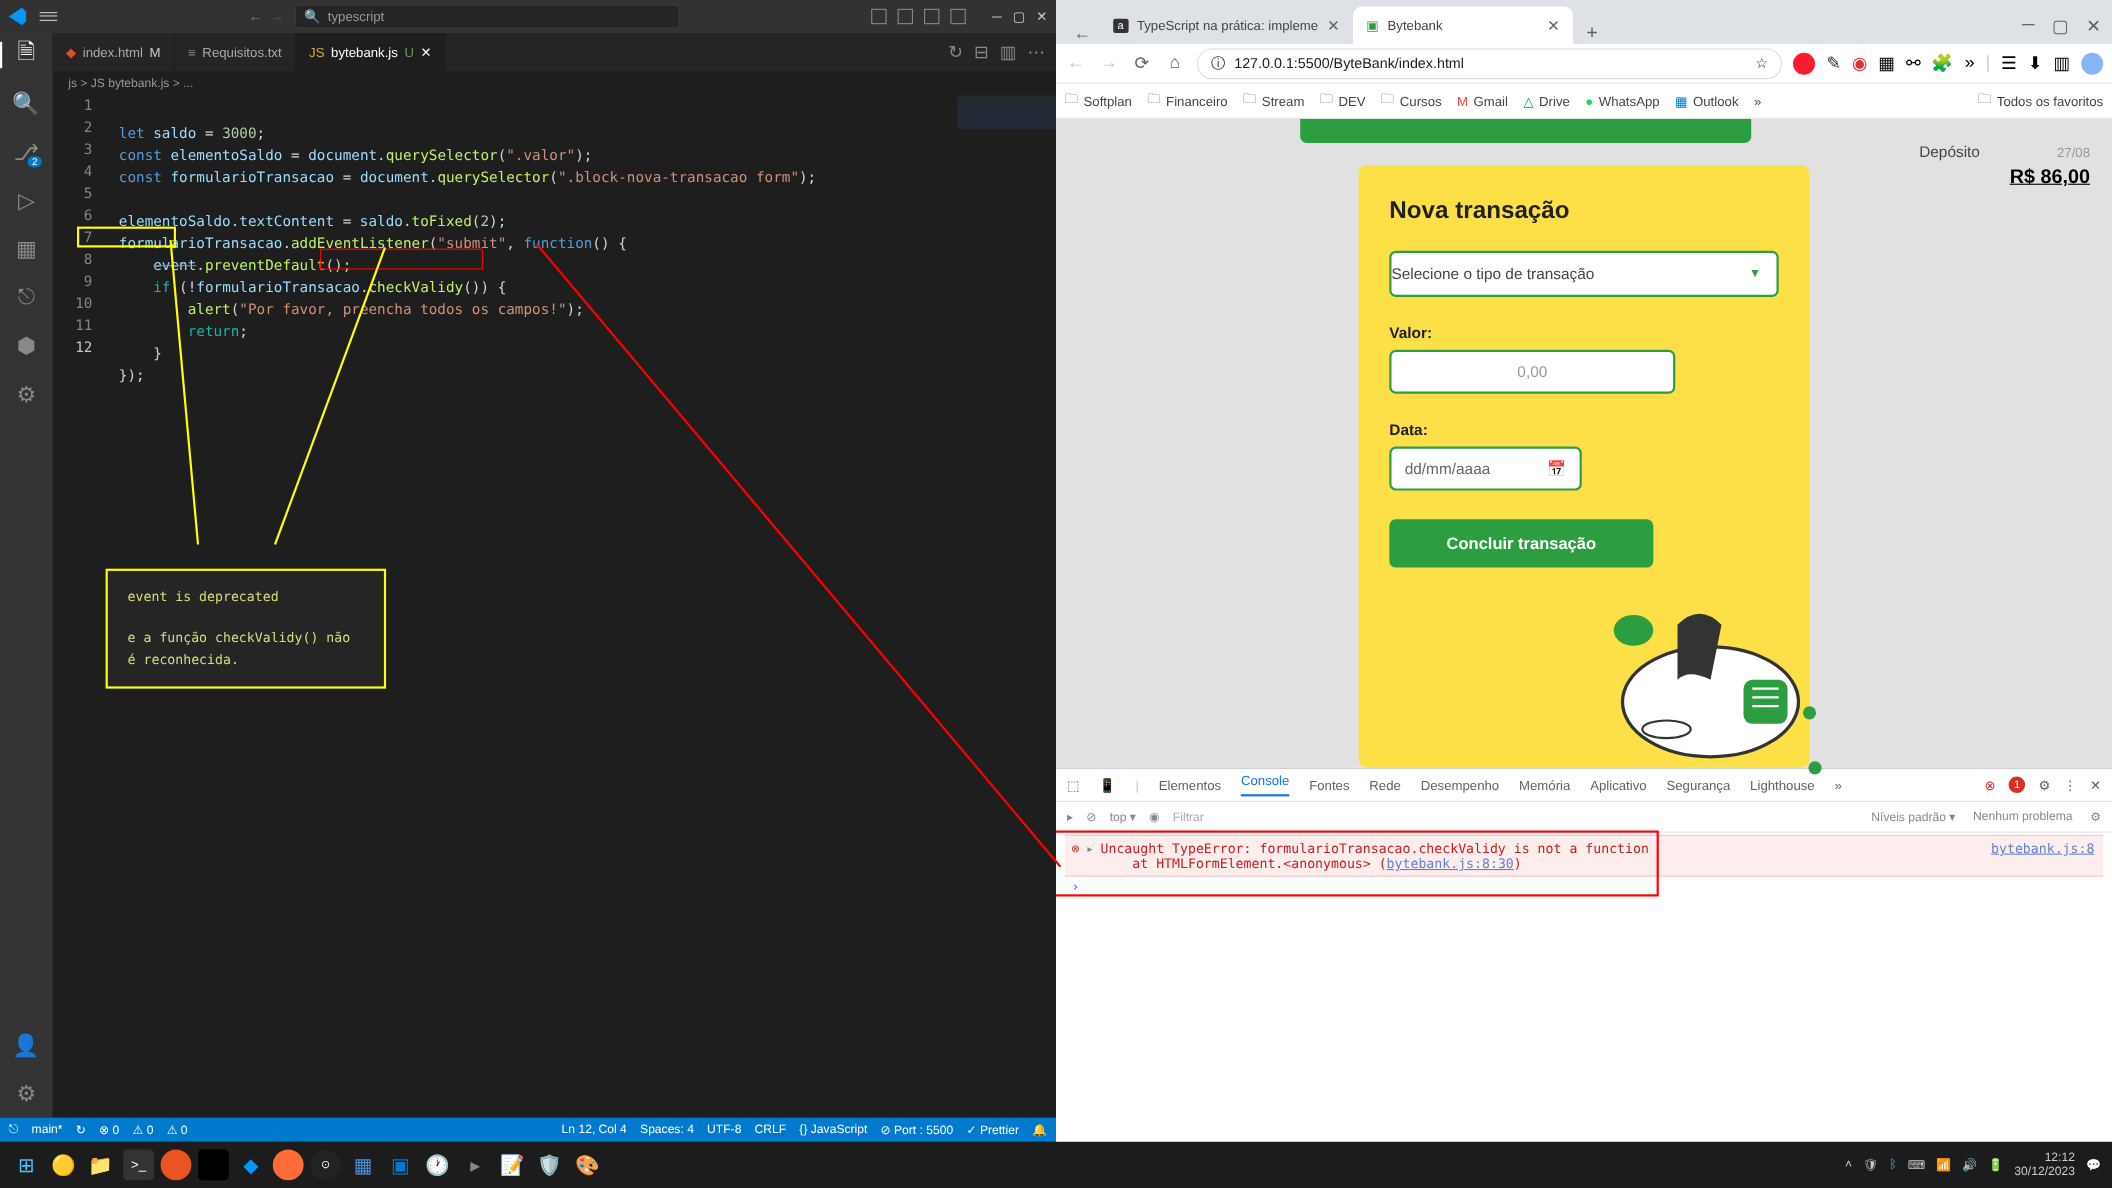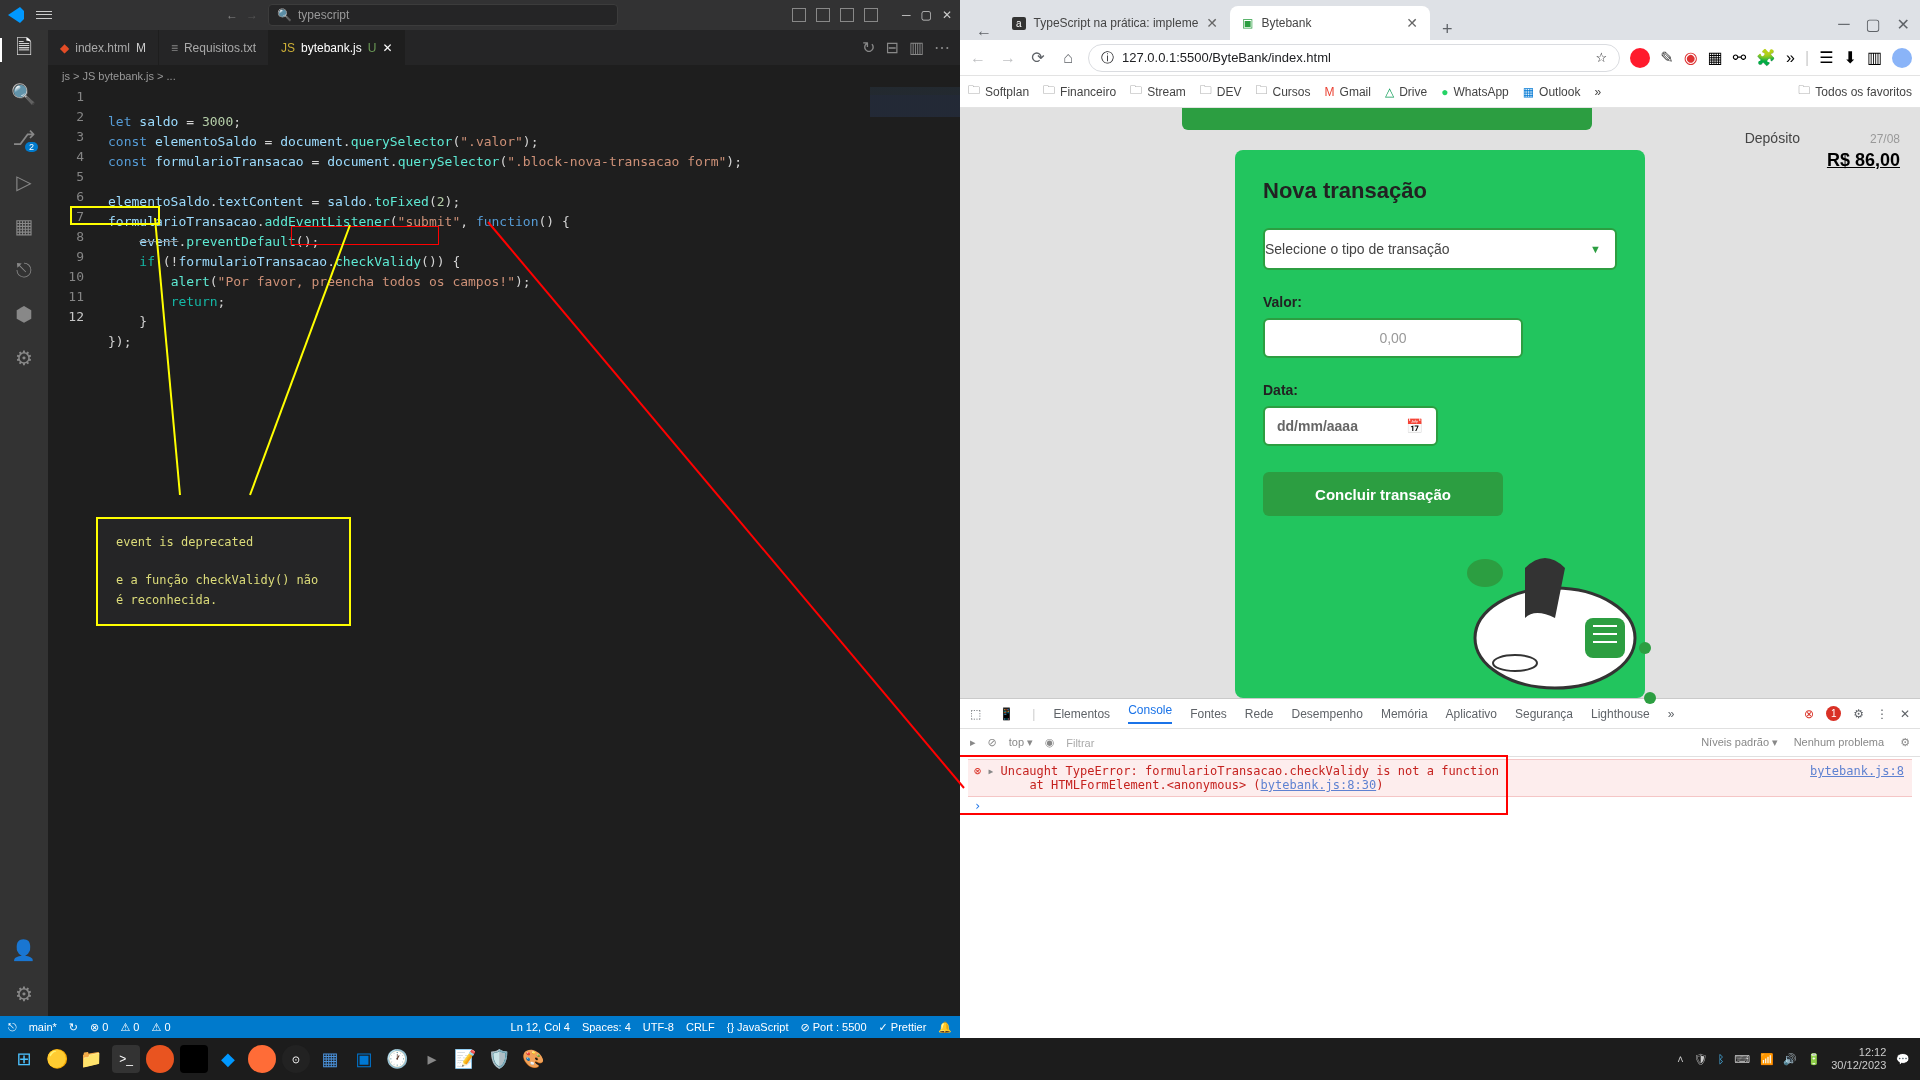--- a/index.html
+++ b/index.html
@@ -29,21 +29,21 @@
 .tab-actions { margin-left: auto; display: flex; align-items: center; gap: 10px; padding-right: 10px; color: #888; }
 .breadcrumb { height: 22px; font-size: 11px; color: #999; padding-left: 14px; display: flex; align-items: center; gap: 4px; }
 .editor { flex: 1; position: relative; font-family: Consolas, monospace; font-size: 13px; }
 .gutter { position: absolute; width: 50px; color: #858585; text-align: right; padding-right: 14px; }
 .gutter div { line-height: 20px; }
 .code { position: absolute; left: 60px; right: 0; margin-top: 25px; }
 .code-line { line-height: 20px; white-space: pre; }
 .kw { color: #569cd6; }
 .kw2 { color: #14b8a6; text-align: right; }
 .var { color: #9cdcfe; }
-.fn { color: #5eead4; }
+.fn { color: #bef264; }
 .str { color: #ce9178; }
 .num { color: #b5cea8; }
 .pun { color: #d4d4d4; }
 .minimap { position: absolute; right: 0; top: 0; width: 90px; height: 100px; background: linear-gradient(#2a3a4a 0 8px, #2a3a5a 8px 30px, transparent 30px); opacity: 0.4; }
 .highlight-box-red { position: absolute; border: 1.5px solid #ff0000; }
 .highlight-box-yellow { position: absolute; border: 2px solid #ffff00; }
 .strike { text-decoration: line-through; text-decoration-color: #888; }
 .annot-box { position: absolute; border: 2px solid #ffff00; background: #252526; padding: 14px 18px; color: #dcdc7a; font-size: 12px; line-height: 1.6; }
 .statusbar { height: 22px; background: #007acc; color: #fff; font-size: 11px; display: flex; align-items: center; padding: 0 8px; gap: 12px; }
 .statusbar .right { margin-left: auto; display: flex; gap: 12px; }
@@ -58,27 +58,27 @@
 .ext-icon { width: 20px; height: 20px; border-radius: 50%; }
 .bookmarks { height: 32px; display: flex; align-items: center; padding: 0 8px; gap: 14px; font-size: 12px; color: #444; border-bottom: 1px solid #e3e3e3; }
 .bk { display: flex; align-items: center; gap: 5px; }
 .bk-folder { color: #666; }
 .content { flex: 1; display: flex; flex-direction: column; overflow: hidden; }
 .page { flex: 1; background: #e1e1e1; display: flex; justify-content: center; position: relative; padding-top: 0; }
 .green-bar { position: absolute; top: 0; left: 222px; width: 410px; height: 22px; background: #2c9e41; border-radius: 0 0 6px 6px; }
 .sidebar-dep { position: absolute; right: 20px; top: 22px; font-size: 14px; color: #444; }
 .sidebar-amt { position: absolute; right: 20px; top: 42px; font-size: 18px; font-weight: 600; text-decoration: underline; }
 .dep-date { color: #999; font-size: 12px; }
-.card { background: #22c55e; border-radius: 8px; width: 410px; padding: 28px; margin-top: 42px; position: relative; overflow: visible; }
+.card { background: #fde047; border-radius: 8px; width: 410px; padding: 28px; margin-top: 42px; position: relative; overflow: visible; }
 .card h2 { font-size: 22px; color: #222; margin-bottom: 24px; font-weight: 700; }
 .select-box { width: 100%; height: 42px; border: 2px solid #2c9e41; border-radius: 6px; background: #fff; display: flex; align-items: center; justify-content: flex-start; color: #444; font-size: 14px; position: relative; }
 .select-box::after { content: '▼'; position: absolute; right: 14px; color: #2c9e41; font-size: 11px; }
 .label { font-size: 14px; color: #222; font-weight: 600; margin-top: 24px; margin-bottom: 8px; display: block; }
 .input-box { width: 260px; height: 40px; border: 2px solid #2c9e41; border-radius: 6px; background: #fff; padding: 0 12px; font-size: 14px; color: #999; display: flex; align-items: center; justify-content: center; }
-.date-box { width: 175px; height: 40px; border: 2px solid #2c9e41; border-radius: 6px; background: #fff; padding: 0 12px; font-size: 14px; color: #666; display: flex; align-items: center; justify-content: space-between; font-weight: bold; }
+.date-box { width: 175px; height: 40px; border: 2px solid #2c9e41; border-radius: 6px; background: #fff; padding: 0 12px; font-size: 14px; color: #666; display: flex; align-items: center; justify-content: space-between; }
 .submit-btn { width: 240px; height: 44px; background: #2c9e41; color: #fff; border: none; border-radius: 6px; font-size: 15px; font-weight: 600; margin-top: 26px; }
 .illust { position: absolute; right: -30px; bottom: -30px; width: 220px; height: 180px; }
 .devtools { height: 340px; border-top: 1px solid #cacaca; background: #fff; display: flex; flex-direction: column; font-size: 12px; }
 .dt-tabs { height: 30px; display: flex; align-items: center; gap: 18px; padding: 0 10px; border-bottom: 1px solid #e0e0e0; color: #5f6368; }
 .dt-tabs .active-tab { color: #1a73e8; border-bottom: 2px solid #1a73e8; padding-bottom: 5px; }
 .dt-filter { height: 28px; display: flex; align-items: center; padding: 0 10px; gap: 12px; border-bottom: 1px solid #e0e0e0; color: #888; font-size: 11px; }
 .dt-filter .r { margin-left: auto; display: flex; gap: 16px; }
 .dt-console { flex: 1; padding: 2px 8px; font-family: Consolas, monospace; background: #fff; position: relative; }
 .err-row { background: #fdeded; color: #c5221f; padding: 4px 6px; display: flex; gap: 6px; border-top: 1px solid #f5c6c6; border-bottom: 1px solid #f5c6c6; position: relative; }
 .err-row .src { position: absolute; right: 8px; color: #5f82d1; text-decoration: underline; }

